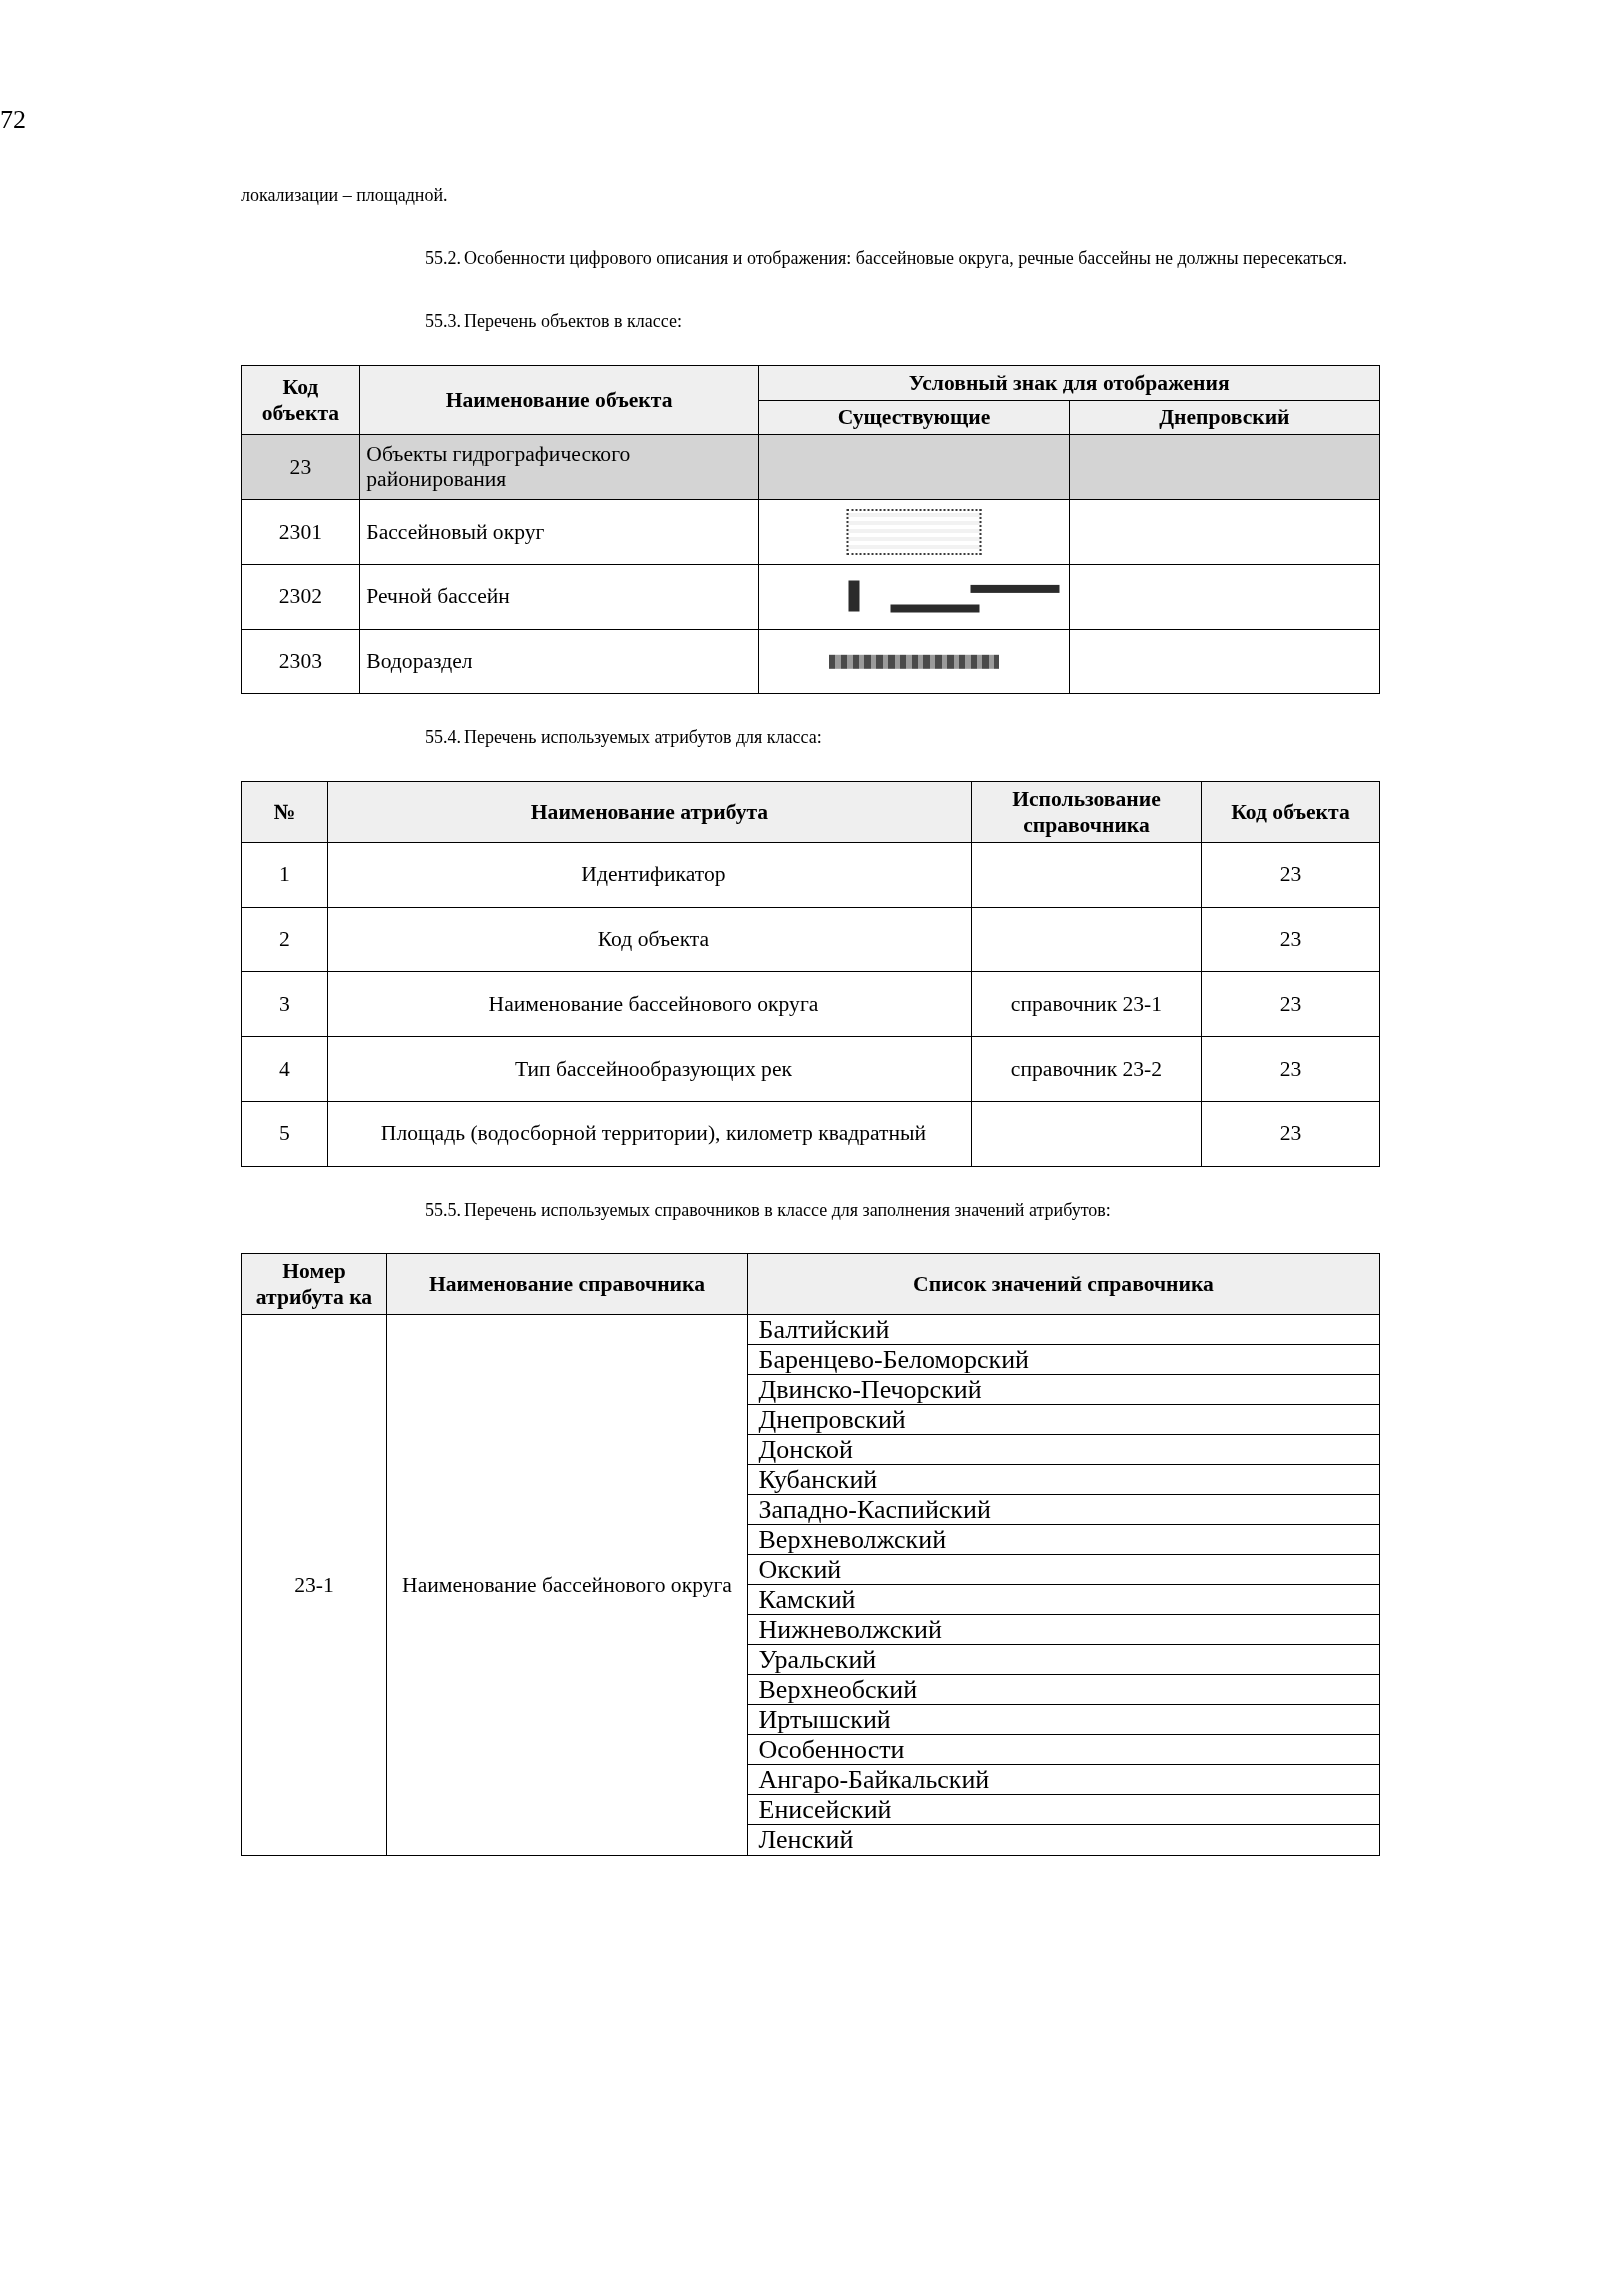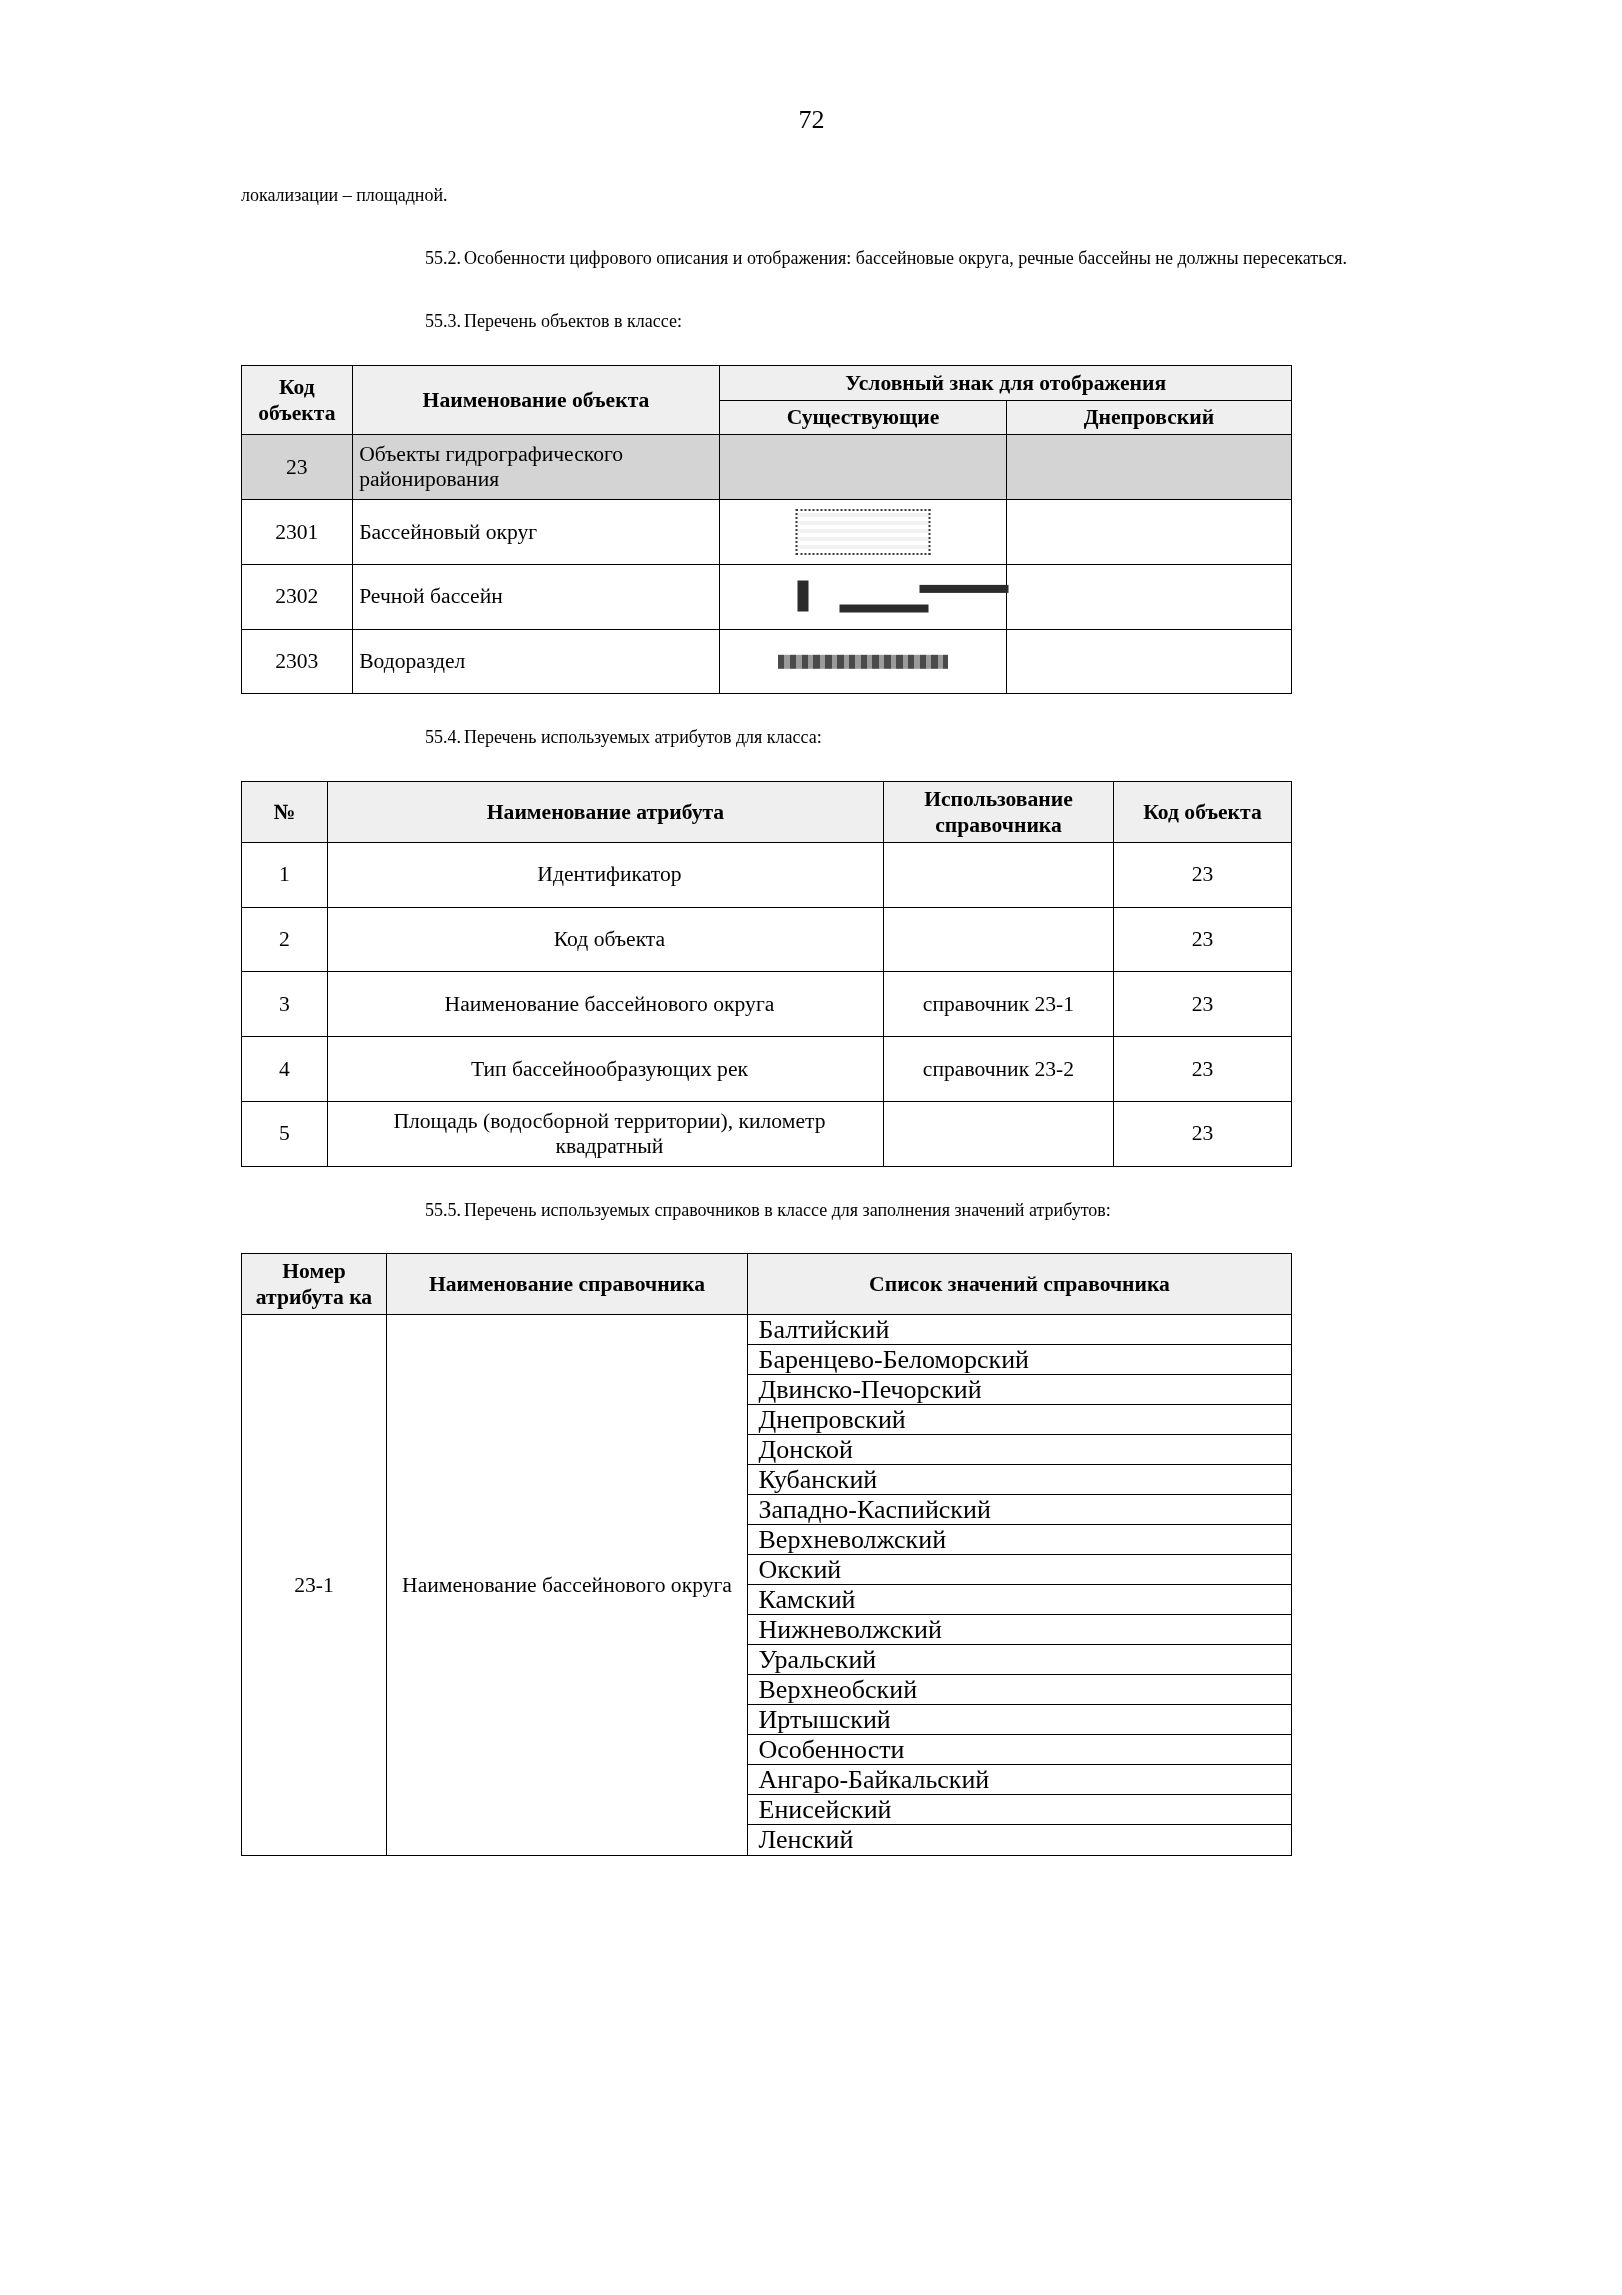--- a/index.html
+++ b/index.html
@@ -19,21 +19,20 @@
     width: 1623px;
     height: 2295px;
     box-sizing: border-box;
     padding: 0;
   }
   .page-number {
     position: absolute;
     top: 105px;
     left: 0;
     width: 1623px;
-    text-align: center;
     font-size: 26px;
     font-family: "Liberation Serif", serif;
   }
   .content {
     position: absolute;
     top: 164px;
     left: 241px;
     width: 1139px;
   }
   p.body-text {
@@ -46,21 +45,21 @@
   }
   p.body-text.indent {
     text-indent: 92px;
   }
   .num-lead {
     display: inline-block;
     min-width: 131px;
   }
   table.doc-table {
     border-collapse: collapse;
-    width: 1051px;
+    width: 1139px;
     margin: 11.8px 0 0 0;
     font-family: "Liberation Serif", serif;
   }
   table.doc-table td, table.doc-table th {
     border: 1.3px solid #000000;
     padding: 3.9px 6.5px;
     font-size: 21.6px;
     vertical-align: middle;
   }
   table.doc-table th {

